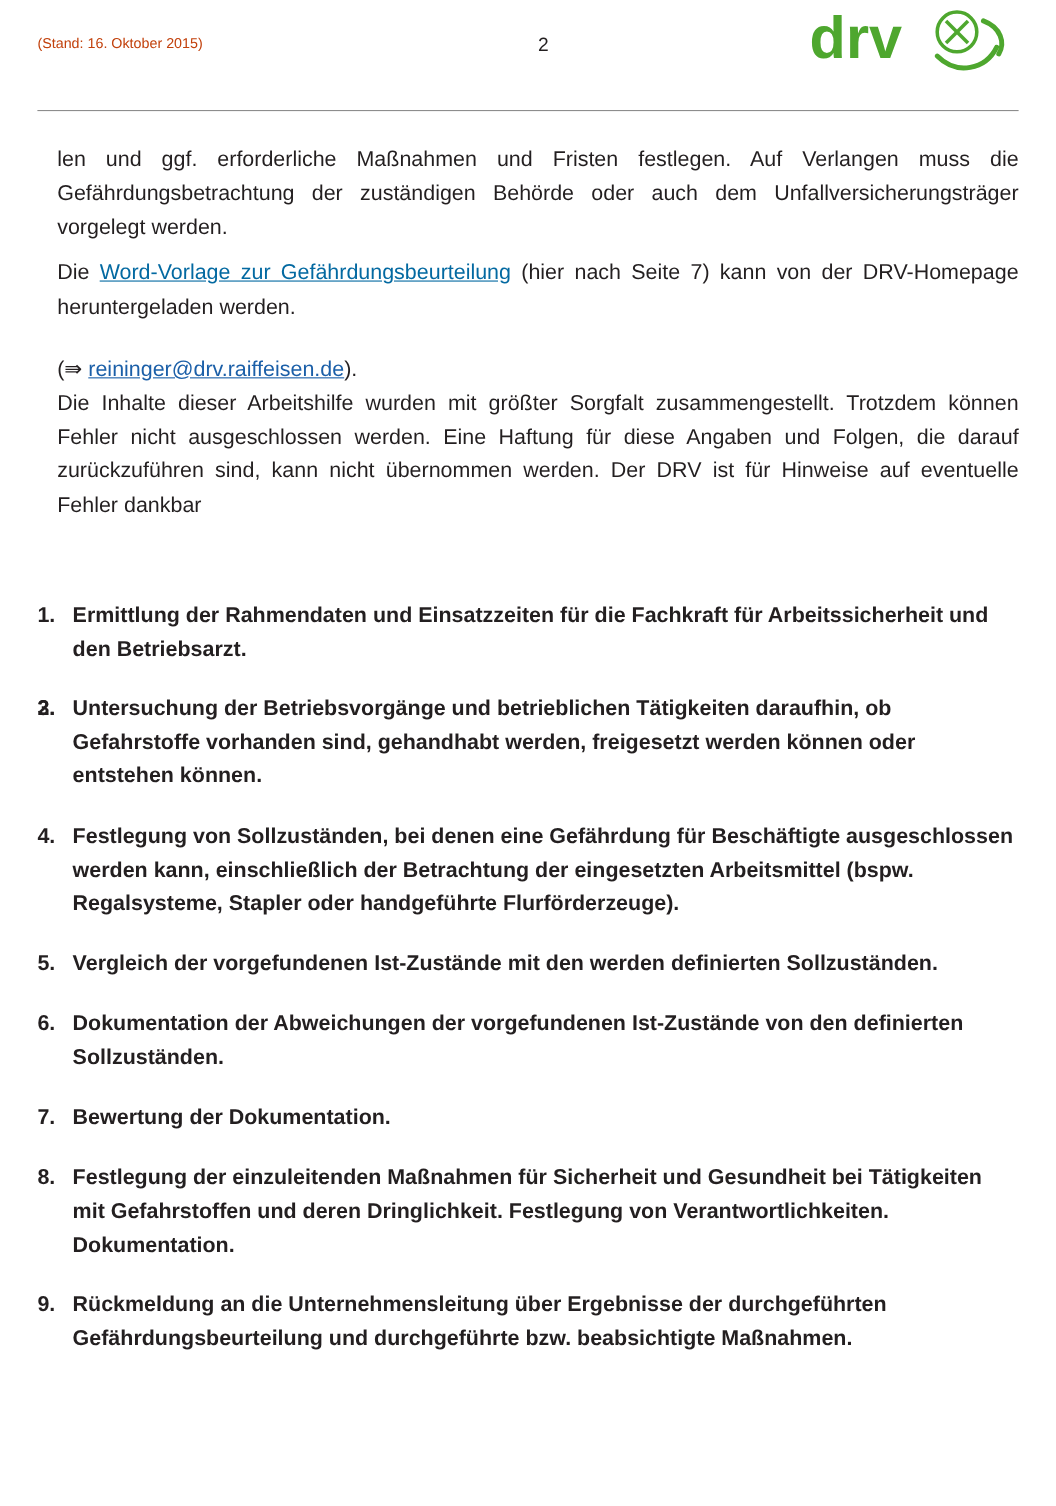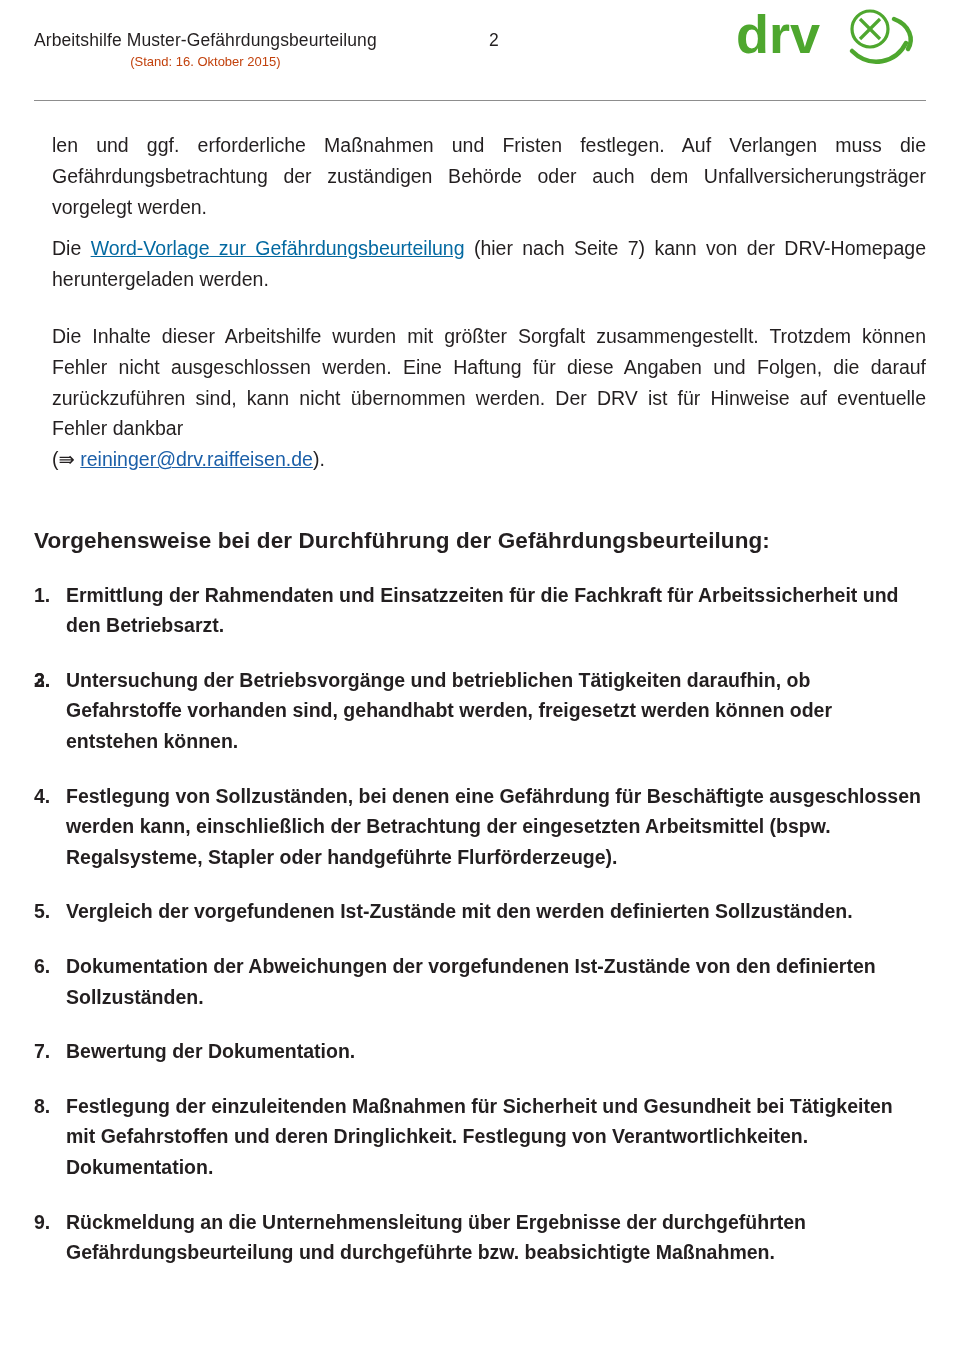--- a/index.html
+++ b/index.html
@@ -127,21 +127,20 @@
   }
   ol.steps li.first { margin-top: 21px; }
 </style>
 </head>
 <body>
 
 <div class="page">
 
   <div class="header">
     <div class="header-left">
-      <div class="header-title">Arbeitshilfe Muster-Gefährdungsbeurteilung</div>
       <div class="header-sub">(Stand: 16. Oktober 2015)</div>
     </div>
     <div class="header-pageno">2</div>
 
     <svg class="logo" viewBox="0 0 190 72">
       <text x="2" y="50" font-family="Liberation Sans, sans-serif" font-size="54" font-weight="bold" fill="#4ea72e">drv</text>
       <circle cx="136" cy="26" r="18" fill="none" stroke="#4ea72e" stroke-width="3.2"></circle>
       <line x1="126" y1="16" x2="146" y2="36" stroke="#4ea72e" stroke-width="3.2"></line>
       <line x1="146" y1="16" x2="126" y2="36" stroke="#4ea72e" stroke-width="3.2"></line>
       <path d="M118 48 C136 66 162 60 172 40" fill="none" stroke="#4ea72e" stroke-width="4.5" stroke-linecap="round"></path>
@@ -153,26 +152,25 @@
   <div class="body">
 
     <p class="para">len und ggf. erforderliche Maßnahmen und Fristen festlegen. Auf Verlangen muss die Gefährdungsbetrachtung der zuständigen Behörde oder auch dem Unfallversicherungsträger  vorgelegt werden.</p>
 
     <div class="gap-sm"></div>
 
     <p class="para"><span>Die </span><a class="link" href="#">Word-Vorlage zur Gefährdungsbeurteilung</a><span> (hier nach Seite 7) kann von der DRV-Homepage heruntergeladen werden.</span></p>
 
     <div class="gap-md"></div>
 
+    <p class="para"><span>(⇛ </span><a class="mail" href="#">reininger@drv.raiffeisen.de</a><span>).</span></p>
     <p class="para"><span>Die Inhalte dieser Arbeitshilfe wurden mit größter Sorgfalt zusammengestellt. Trotzdem können Fehler nicht ausgeschlossen werden. Eine Haftung für diese Angaben und Folgen, die darauf zurückzuführen sind, kann nicht übernommen werden. Der DRV ist für Hinweise auf eventuelle Fehler dankbar</span></p>
-    <p class="para"><span>(⇛ </span><a class="mail" href="#">reininger@drv.raiffeisen.de</a><span>).</span></p>
 
     <div class="gap-lg"></div>
 
-    <h2 class="section">Vorgehensweise bei der Durchführung der Gefährdungsbeurteilung:</h2>
 
     <ol class="steps">
       <li class="bold first">
         <span class="num">1.</span>
         <span>Ermittlung der Rahmendaten und Einsatzzeiten für die Fachkraft für Arbeitssicherheit und den Betriebsarzt.</span>
       </li>
       <li class="bold">
         <span class="num">2.</span>
       </li>
       <li class="bold">

